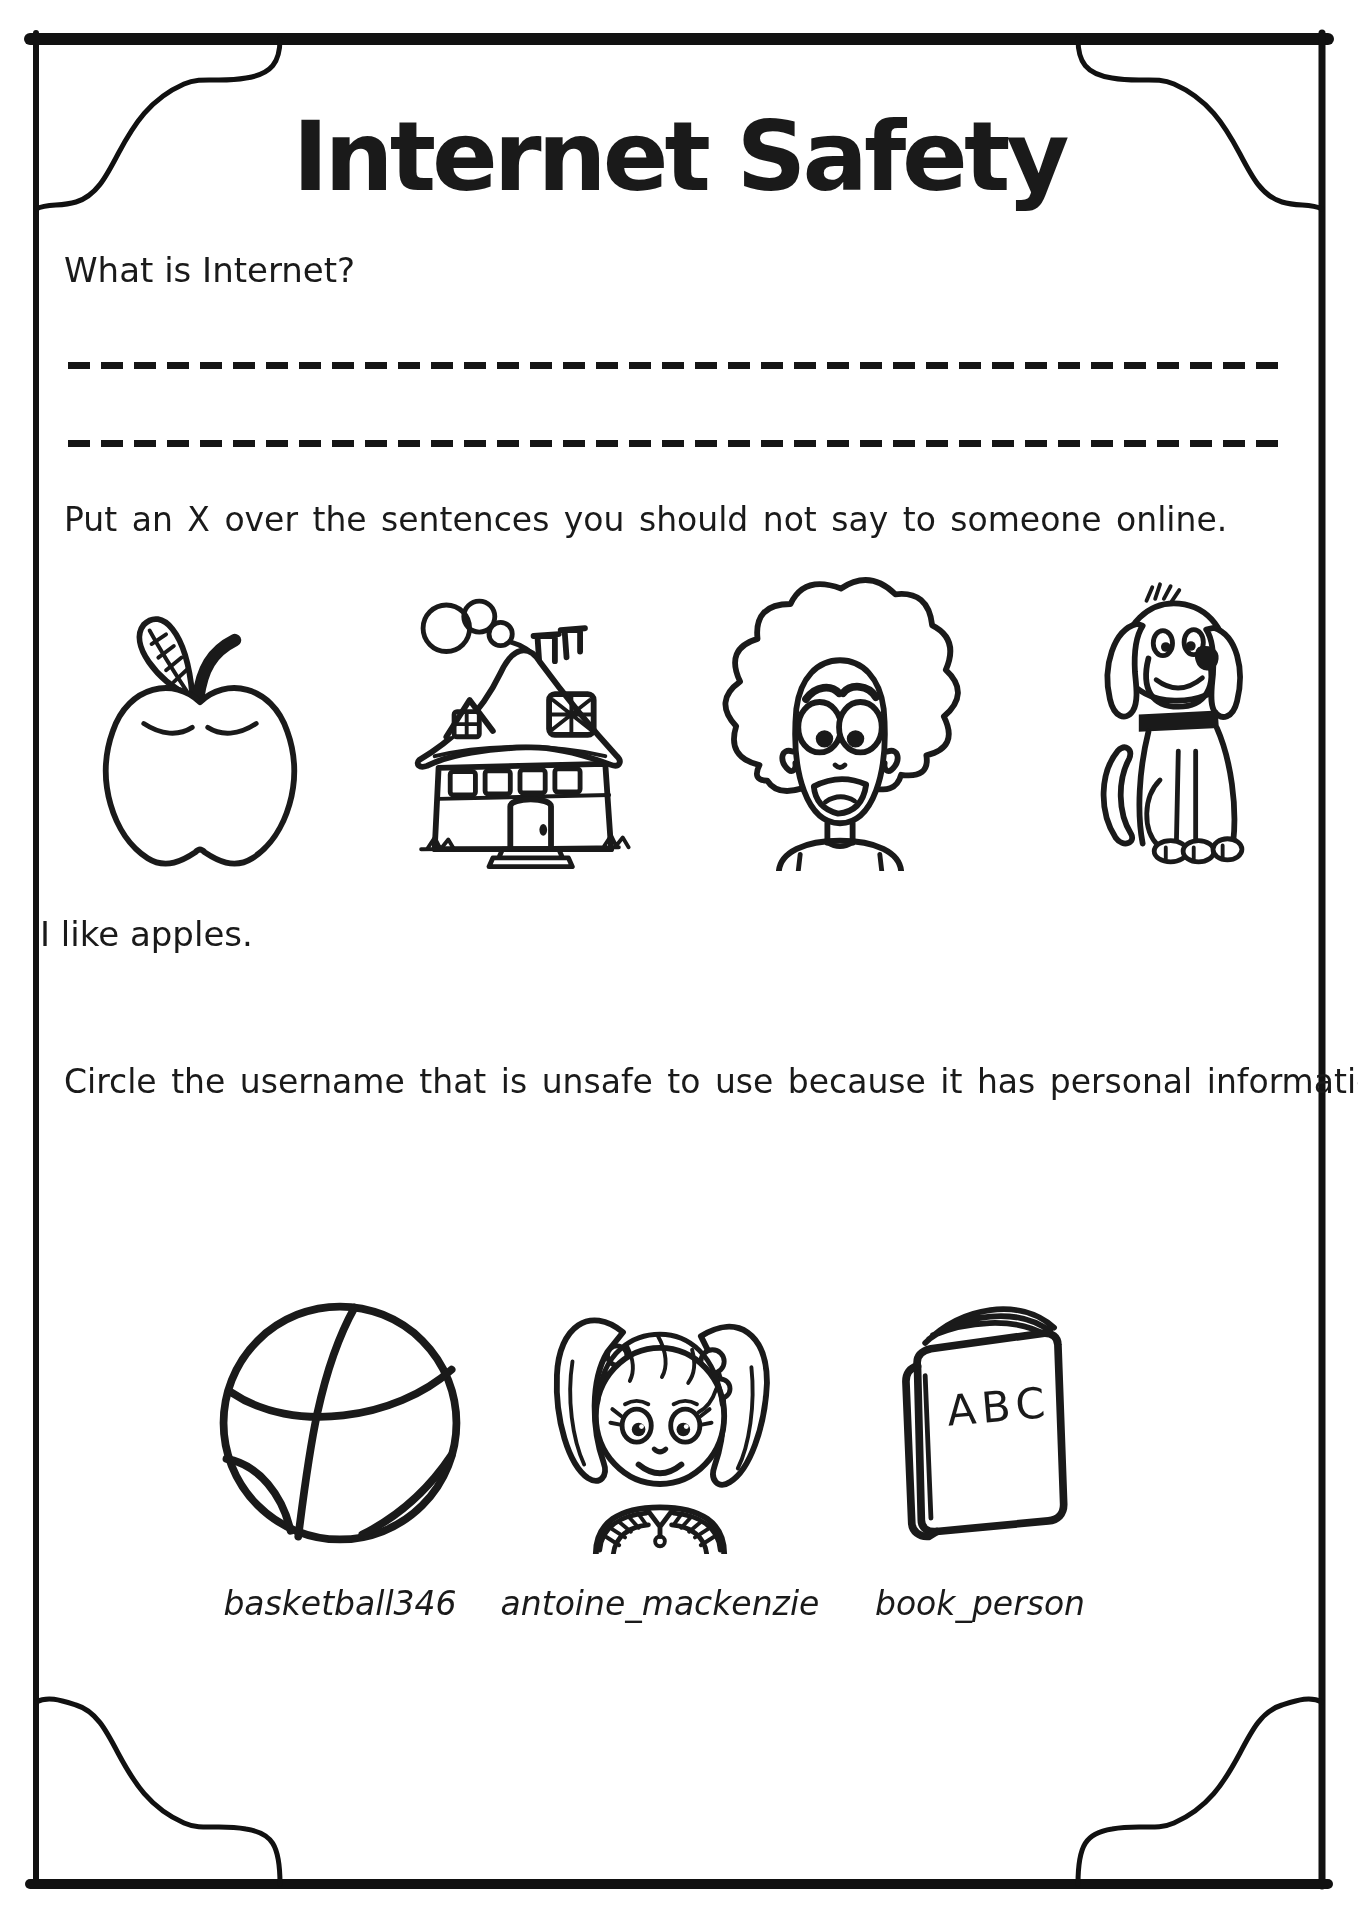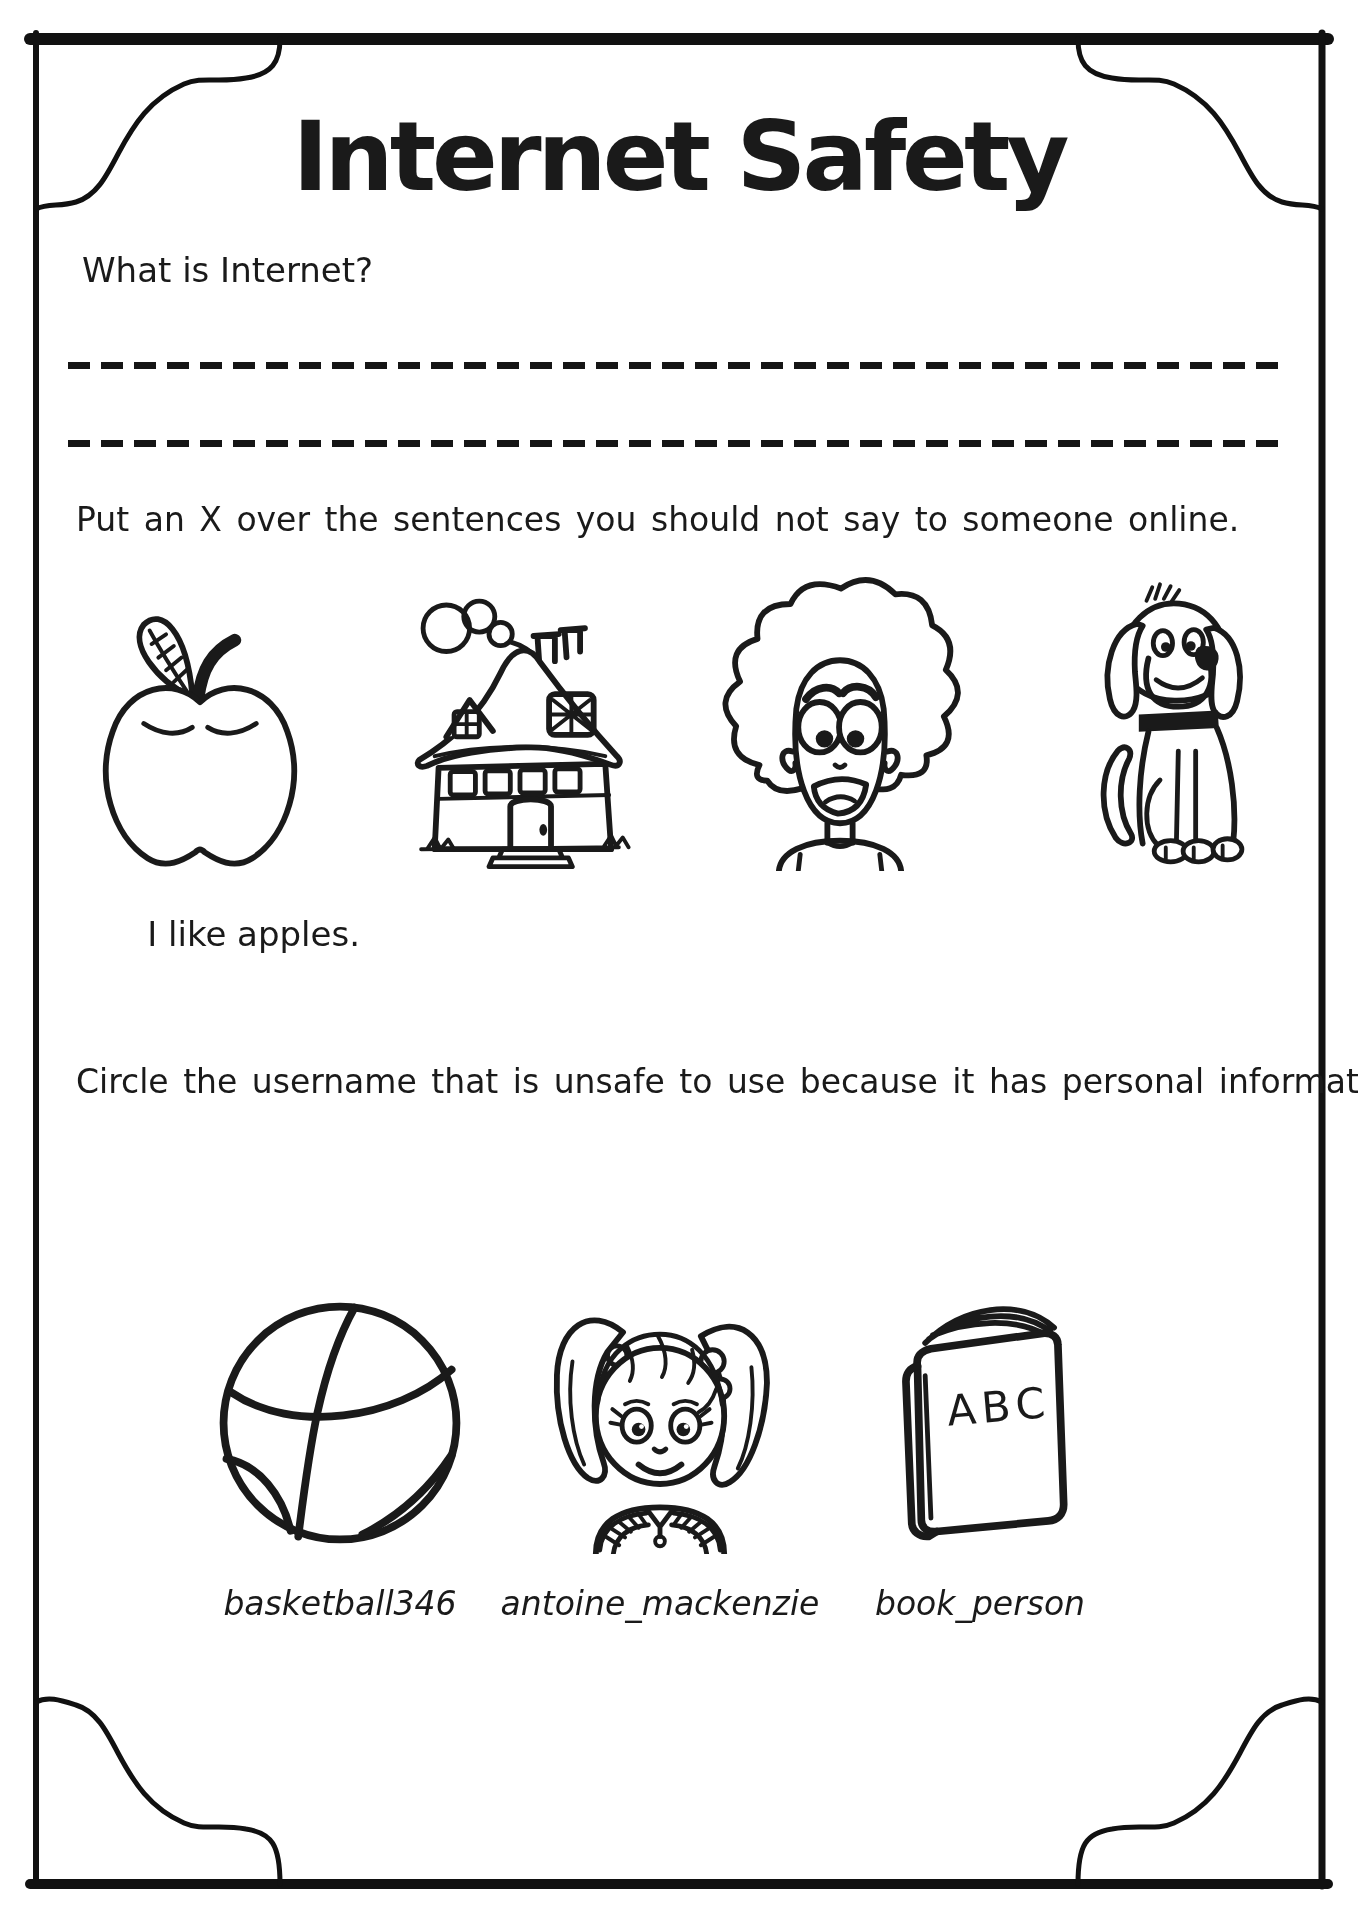--- a/index.html
+++ b/index.html
@@ -6,36 +6,36 @@
   .page{
     position:relative;width:1358px;height:1920px;background:#ffffff;
     font-family:"DejaVu Sans",sans-serif;color:#1a1a1a;overflow:hidden;border-radius:29px;
   }
   .frame{position:absolute;left:0;top:0;width:1358px;height:1920px;pointer-events:none;}
   .title{
     position:absolute;top:100px;left:0;width:100%;text-align:center;
     font-size:97px;font-weight:bold;letter-spacing:-4px;white-space:nowrap;
   }
   .hand{font-family:"DejaVu Sans",sans-serif;}
-  .question{position:absolute;top:250px;left:64px;font-size:34px;margin-left:18px;}
+  .question{position:absolute;top:250px;left:64px;font-size:34px;}
   .answer-line{
     position:absolute;left:68px;width:1218px;height:7px;
     background:repeating-linear-gradient(to right,#151515 0 22px,transparent 22px 33px);
   }
   .line1{top:362px;}
   .line2{top:440px;}
-  .instr{position:absolute;left:64px;font-size:33px;word-spacing:4px;white-space:nowrap;margin-left:12px;}
+  .instr{position:absolute;left:64px;font-size:33px;word-spacing:4px;white-space:nowrap;}
   .instr1{top:500px;}
   .instr2{top:1062px;}
   .icon-row{position:absolute;display:flex;align-items:flex-end;}
   .sentence-icons{top:565px;left:40px;width:1280px;}
   .cap-row{position:absolute;display:flex;}
   .sentence-caps{top:912px;left:40px;width:1280px;}
   .col4{width:320px;display:flex;justify-content:center;}
-  .cap{width:320px;text-align:right;font-size:34px;line-height:1.3;white-space:pre-line;}
+  .cap{width:320px;text-align:left;font-size:34px;line-height:1.3;white-space:pre-line;}
   .user-icons{top:1272px;left:180px;width:960px;}
   .user-labels{top:1584px;left:180px;width:960px;}
   .col3{width:320px;display:flex;justify-content:center;}
   .ulabel{width:320px;text-align:center;font-size:33px;font-style:italic;}
   svg{display:block;}
 </style>
 </head>
 <body>
 
 <div class="page">

